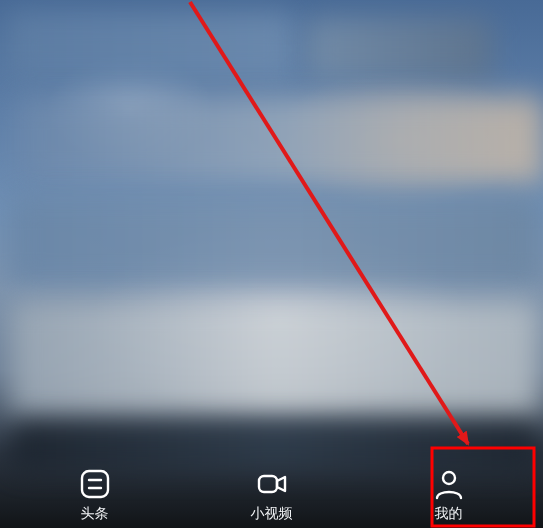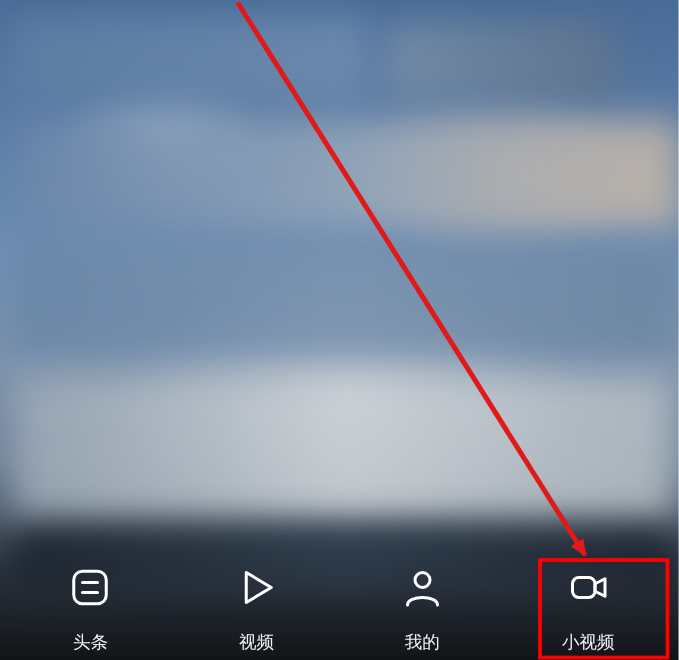--- a/index.html
+++ b/index.html
@@ -30,21 +30,21 @@
       height: 72px;
       display: flex;
       align-items: stretch;
       background: transparent;
     }
     .nav-item {
       flex: 1 1 0;
       display: flex;
       flex-direction: column;
       align-items: center;
-      justify-content: space-between;
+      justify-content: flex-end;
       gap: 4px;
       color: #ffffff;
       padding-bottom: 4px;
       cursor: pointer;
       user-select: none;
     }
     .nav-item .ico { width: 36px; height: 36px; display: flex; align-items: center; justify-content: center; }
     .nav-item .ico svg { stroke: #ffffff; }
     .nav-item .lbl { font-size: 14px; line-height: 1; color: #f2f4f6; }
     
@@ -69,48 +69,40 @@
       <span class="ico">
         <svg viewBox="0 0 36 36" fill="none" stroke-width="2.4" stroke-linecap="round" stroke-linejoin="round">
           <rect x="5" y="5" width="26" height="26" rx="7"></rect>
           <line x1="12" y1="14" x2="24" y2="14"></line>
           <line x1="12" y1="22" x2="24" y2="22"></line>
         </svg>
       </span>
       <span class="lbl">头条</span>
     </div>
 
+
+
     <div class="nav-item">
       <span class="ico">
         <svg viewBox="0 0 36 36" fill="none" stroke-width="2.4" stroke-linejoin="round">
-          <polygon points="10,6 30,18 10,30"></polygon>
+          <rect x="5" y="10" width="18" height="16" rx="5"></rect>
+          <path d="M23 15 L31 11 L31 25 L23 21 Z"></path>
         </svg>
       </span>
-      <span class="lbl">视频</span>
+      <span class="lbl">小视频</span>
     </div>
-
 
     <div class="nav-item">
       <span class="ico">
         <svg viewBox="0 0 36 36" fill="none" stroke-width="2.4" stroke-linecap="round">
           <circle cx="18" cy="12" r="6"></circle>
           <path d="M6 32 C6 24, 30 24, 30 32"></path>
         </svg>
       </span>
       <span class="lbl">我的</span>
-    </div>
-
-    <div class="nav-item">
-      <span class="ico">
-        <svg viewBox="0 0 36 36" fill="none" stroke-width="2.4" stroke-linejoin="round">
-          <rect x="5" y="10" width="18" height="16" rx="5"></rect>
-          <path d="M23 15 L31 11 L31 25 L23 21 Z"></path>
-        </svg>
-      </span>
-      <span class="lbl">小视频</span>
     </div>
 
   </nav>
 
   <div class="anno">
     <svg viewBox="0 0 543 528">
       <defs>
         <marker id="arrowhead" markerWidth="14" markerHeight="12" refX="12" refY="6" orient="auto" markerUnits="userSpaceOnUse">
           <polygon points="0,0 14,6 0,12" fill="#e01919"></polygon>
         </marker>

